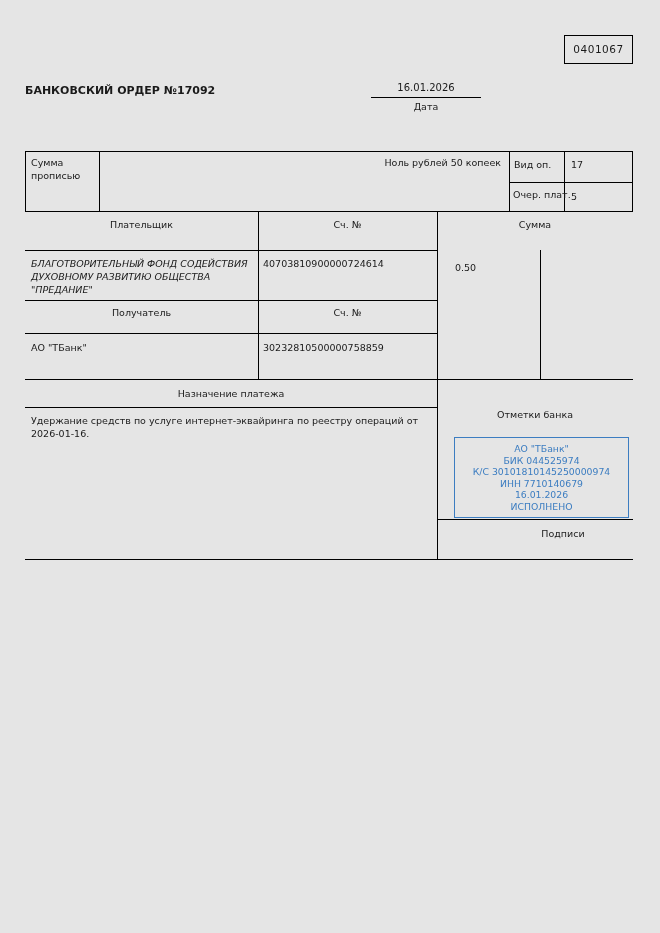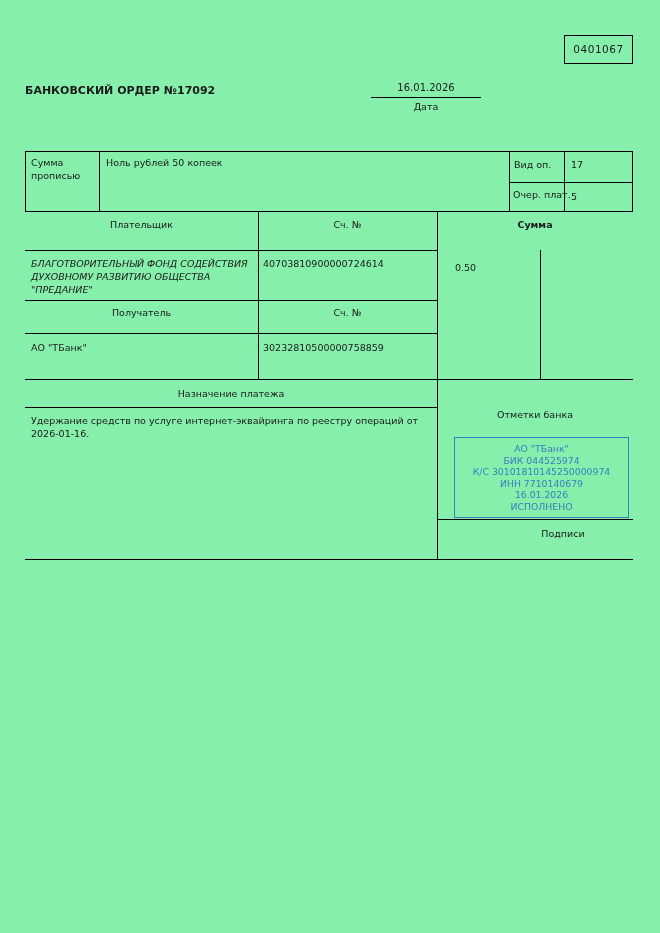--- a/index.html
+++ b/index.html
@@ -1,19 +1,19 @@
 <!DOCTYPE html>
 <html><head>
 <meta charset="utf-8">
 <style>
   html,body{margin:0;padding:0;background:#ffffff;}
   .page{
     position:relative;
     width:660px;height:933px;
-    background:#86efac;
+    background:#e5e5e5;
     font-family:"DejaVu Sans","Liberation Sans",sans-serif;
     color:#1a1a1a;
     font-size:9.5px;
     overflow:hidden;
   }
   .hl{position:absolute;height:1px;background:#000;}
   .vl{position:absolute;width:1px;background:#000;}
   .cell{position:absolute;line-height:13px;}
   .ctr{text-align:center;}
   .bold{font-weight:bold;}
@@ -63,31 +63,31 @@
   <div class="vl" style="left:25px;top:151px;height:60px;"></div>
   <div class="vl" style="left:99px;top:151px;height:60px;"></div>
   <div class="vl" style="left:509px;top:151px;height:60px;"></div>
   <div class="vl" style="left:564px;top:151px;height:60px;"></div>
   <div class="vl" style="left:632px;top:151px;height:60px;"></div>
   <div class="vl" style="left:258px;top:211px;height:168px;"></div>
   <div class="vl" style="left:437px;top:211px;height:348px;"></div>
   <div class="vl" style="left:540px;top:250px;height:129px;"></div>
 
   <div class="cell" style="left:31px;top:156px;width:64px;">Сумма прописью</div>
-  <div class="cell" style="left:106px;top:156px;width:395px;">Ноль рублей 50 копеек</div>
+  <div class="cell" style="left:106px;top:156px;width:395px;text-align:right;">Ноль рублей 50 копеек</div>
 
   <div class="cell" style="left:514px;top:158px;">Вид оп.</div>
   <div class="cell" style="left:571px;top:158px;">17</div>
 
   <div class="cell" style="left:513px;top:188px;">Очер. плат.</div>
   <div class="cell" style="left:571px;top:190px;">5</div>
 
   <div class="cell ctr" style="left:25px;top:218px;width:233px;">Плательщик</div>
   <div class="cell ctr" style="left:258px;top:218px;width:179px;">Сч. №</div>
-  <div class="cell ctr" style="left:437px;top:218px;width:196px;font-weight:bold;">Сумма</div>
+  <div class="cell ctr" style="left:437px;top:218px;width:196px;">Сумма</div>
 
   <div class="cell" style="left:31px;top:257px;width:222px;font-style:italic;">БЛАГОТВОРИТЕЛЬНЫЙ ФОНД СОДЕЙСТВИЯ ДУХОВНОМУ РАЗВИТИЮ ОБЩЕСТВА "ПРЕДАНИЕ"</div>
   <div class="cell" style="left:263px;top:257px;width:170px;">40703810900000724614</div>
   <div class="cell" style="left:443px;top:261px;margin-left:12px;">0.50</div>
 
   <div class="cell ctr" style="left:25px;top:306px;width:233px;">Получатель</div>
   <div class="cell ctr" style="left:258px;top:306px;width:179px;">Сч. №</div>
 
   <div class="cell" style="left:31px;top:341px;width:222px;">АО "ТБанк"</div>
   <div class="cell" style="left:263px;top:341px;width:170px;">30232810500000758859</div>

